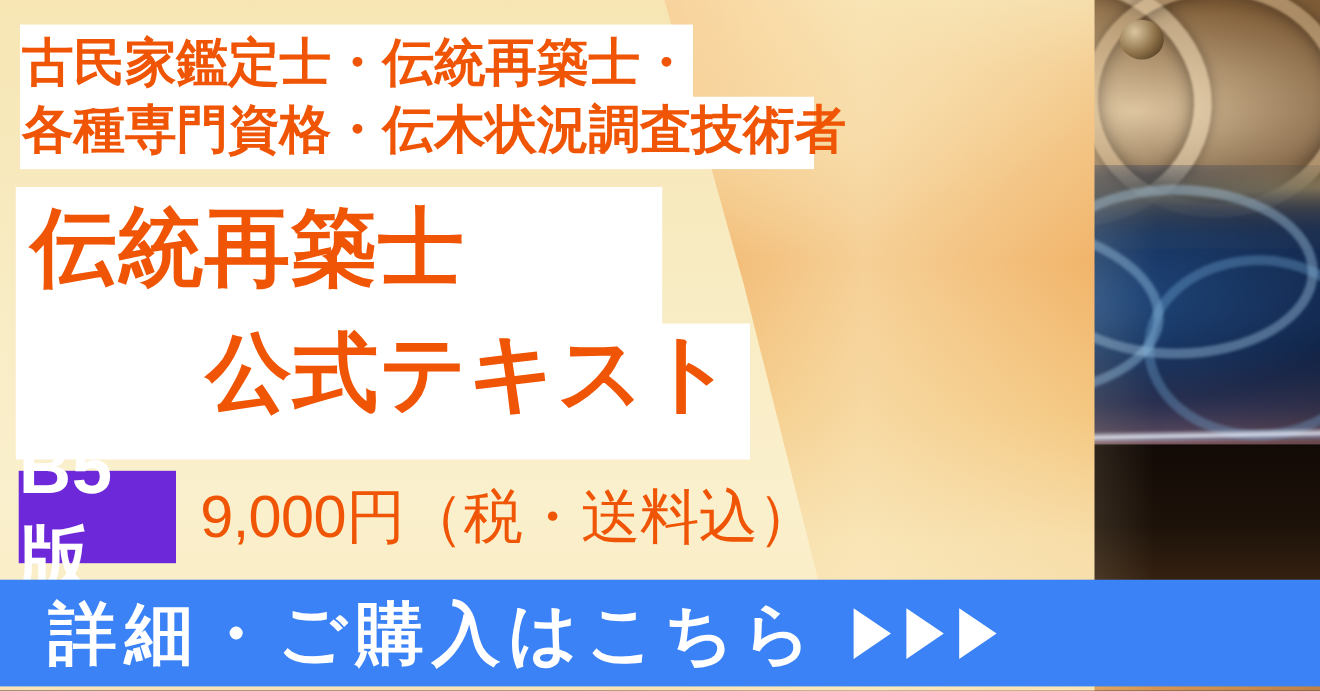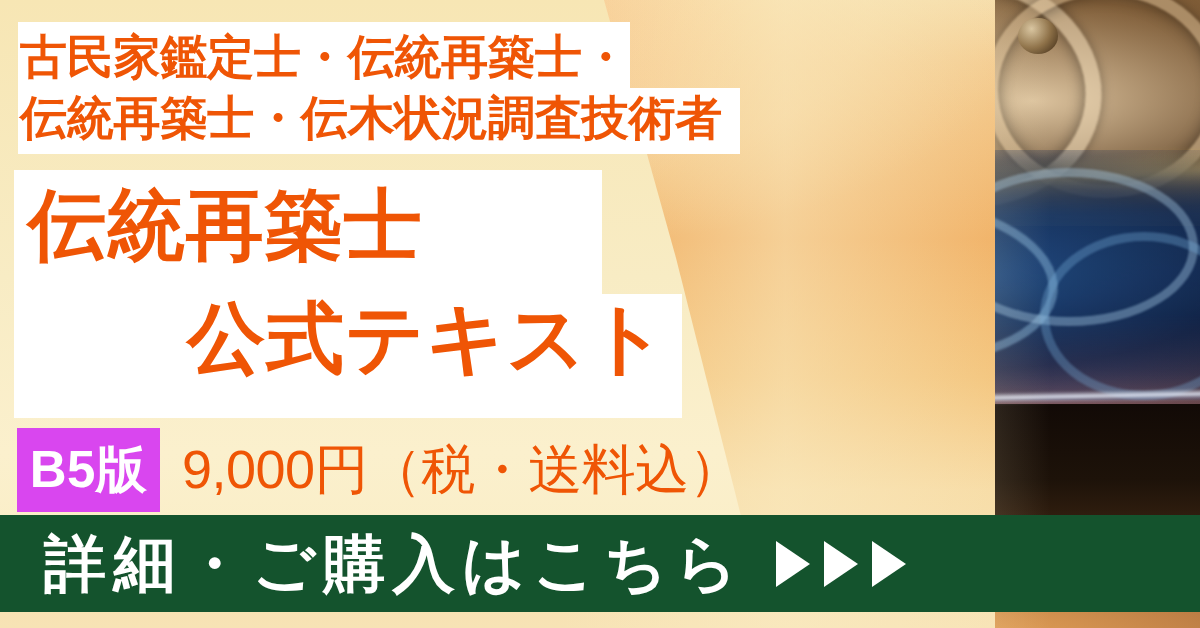--- a/index.html
+++ b/index.html
@@ -170,33 +170,33 @@
   .hm-2{text-align:right;padding-right:12px;margin-top:23px;}
 
   
   .price-row{
     position:absolute;left:17px;top:427px;width:700px;height:86px;
     display:flex;align-items:center;gap:22px;
   }
   .badge{
     flex:0 0 auto;
     width:143px;height:84px;
-    background:#d946ef;color:#ffffff;
+    background:#6d28d9;color:#ffffff;
     display:flex;align-items:center;justify-content:center;
-    font-size:51px;font-weight:700;letter-spacing:.01em;
+    font-size:66px;font-weight:700;letter-spacing:.01em;
   }
   .price-text{
     color:#ef5505;font-size:54px;font-weight:400;
     letter-spacing:-.01em;white-space:nowrap;
   }
 
   
   .cta{
-    position:absolute;left:0;bottom:16px;width:1200px;height:97px;
-    background:#14532d;
+    position:absolute;left:0;bottom:4px;width:1200px;height:97px;
+    background:#3b82f6;
     display:flex;align-items:center;margin-top:42px;
   }
   .cta-label{
     color:#ffffff;font-size:62px;font-weight:700;
     letter-spacing:.12em;white-space:nowrap;
     margin-left:44px;
   }
   .cta-arrows{display:flex;align-items:center;gap:14px;margin-left:30px;}
   .cta-arrows .tri{
     width:0;height:0;
@@ -243,21 +243,21 @@
 
   <div class="sunset"></div>
   <div class="sunset-right-fade"></div>
   <div class="cream-sheet"></div>
 
   <div class="panel panel-top"></div>
   <div class="panel panel-main"></div>
 
   <div class="headline-top">
     <div>古民家鑑定士・伝統再築士・</div>
-    <div>伝統再築士・伝木状況調査技術者</div>
+    <div>各種専門資格・伝木状況調査技術者</div>
   </div>
 
   <div class="headline-main">
     <div class="hm-1">伝統再築士</div>
     <div class="hm-2">公式テキスト</div>
   </div>
 
   <div class="price-row">
     <div class="badge">B5版</div>
     <div class="price-text">9,000円（税・送料込）</div>

